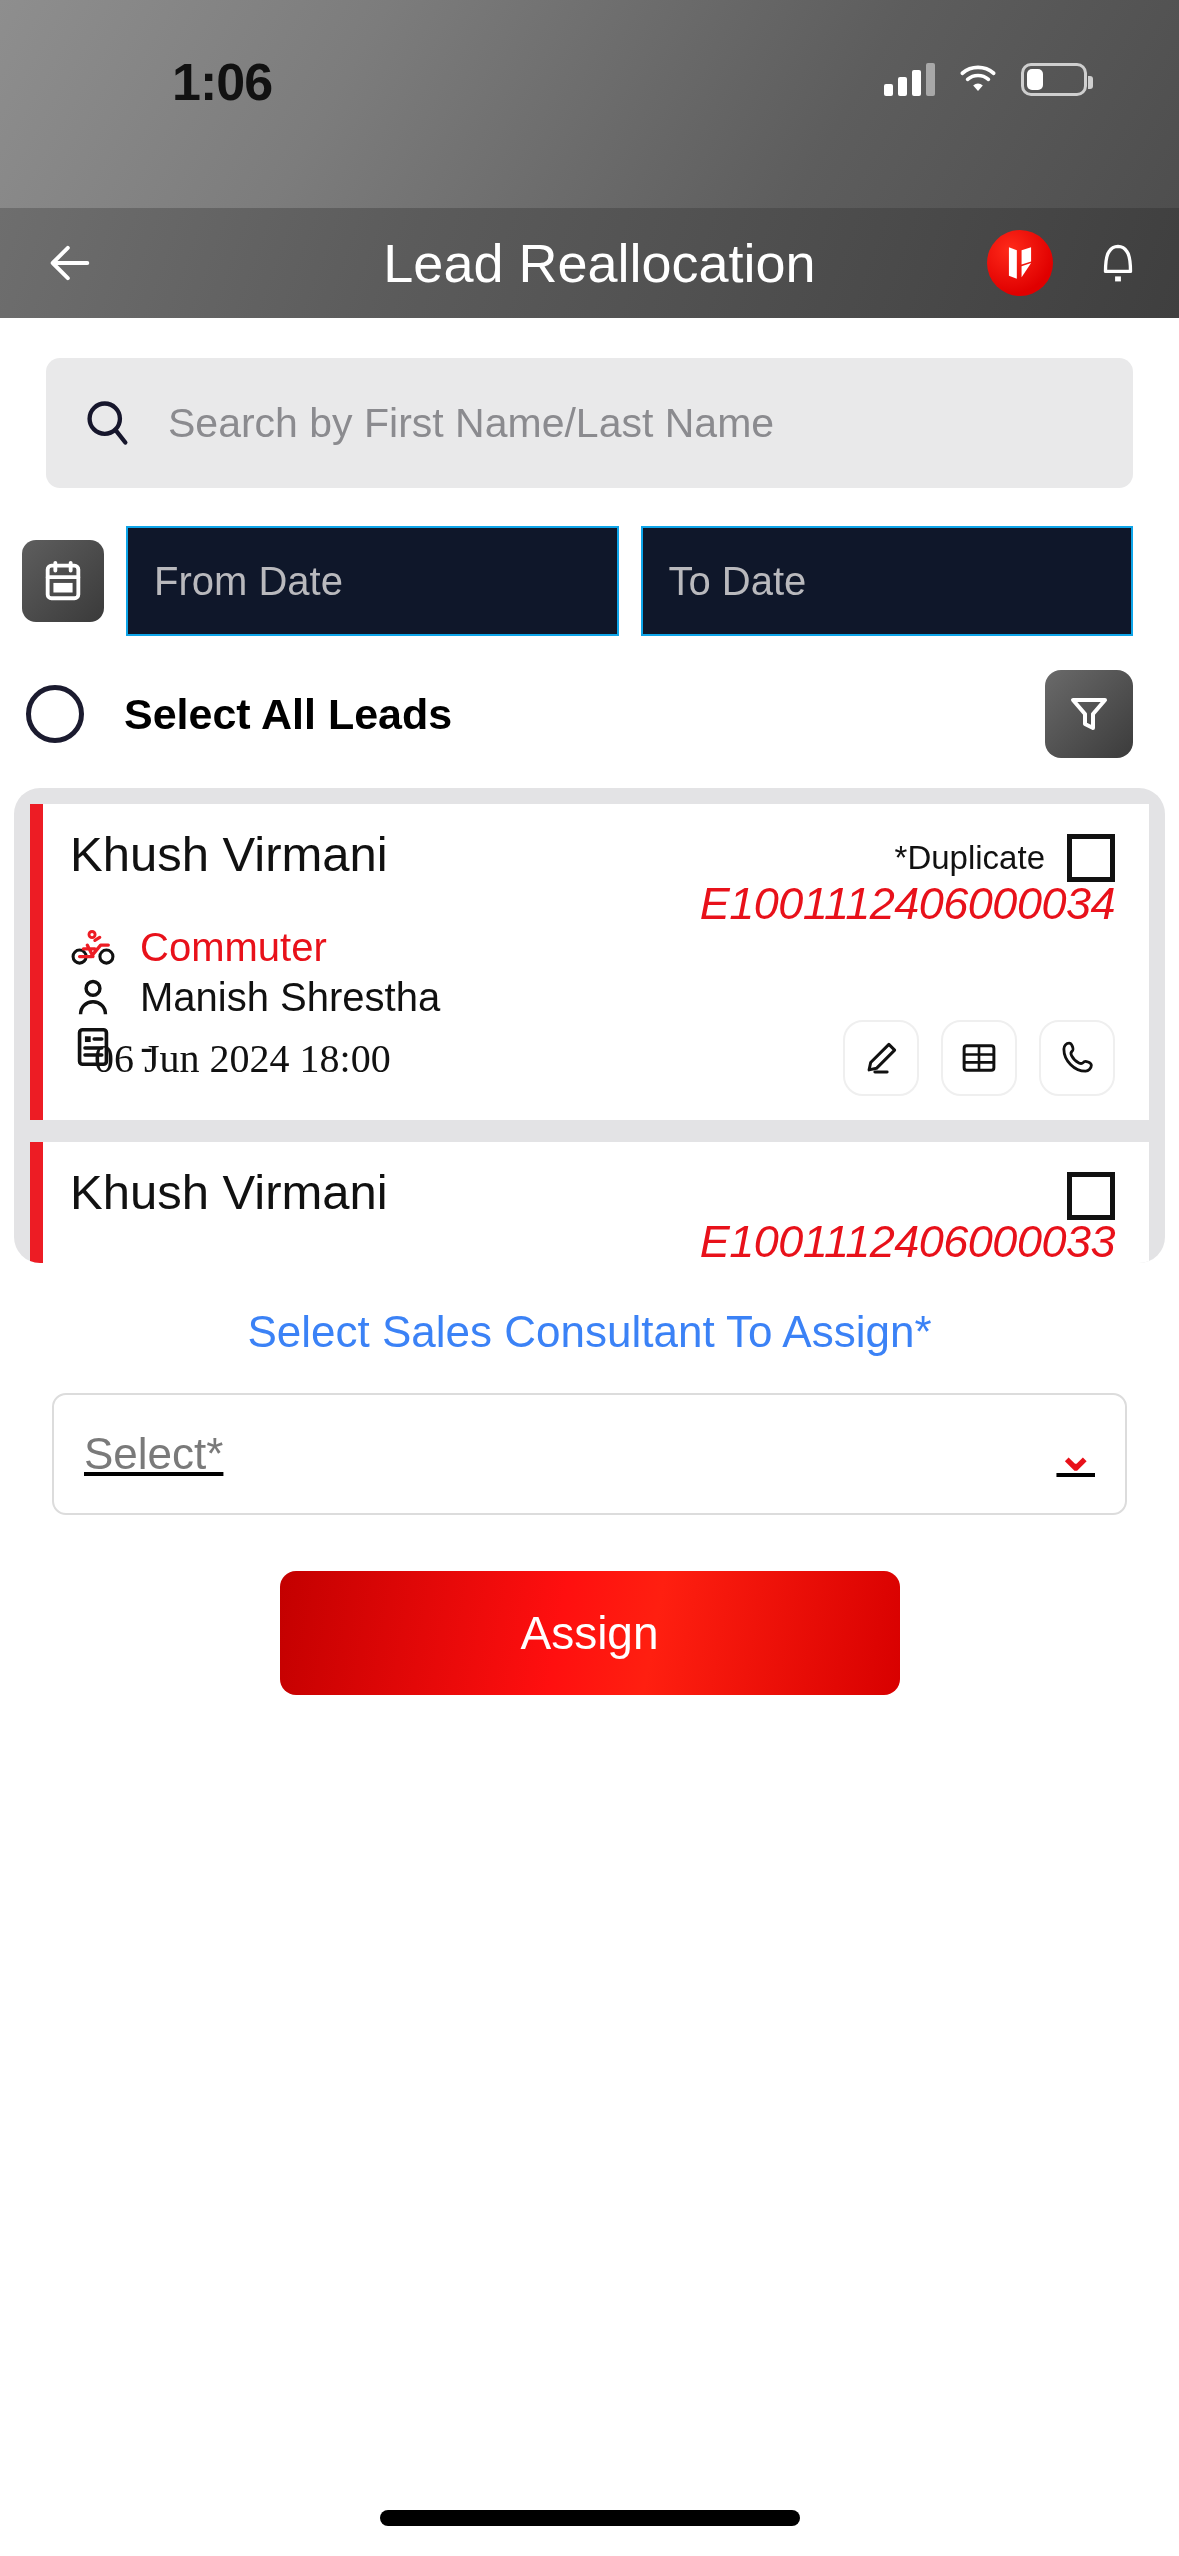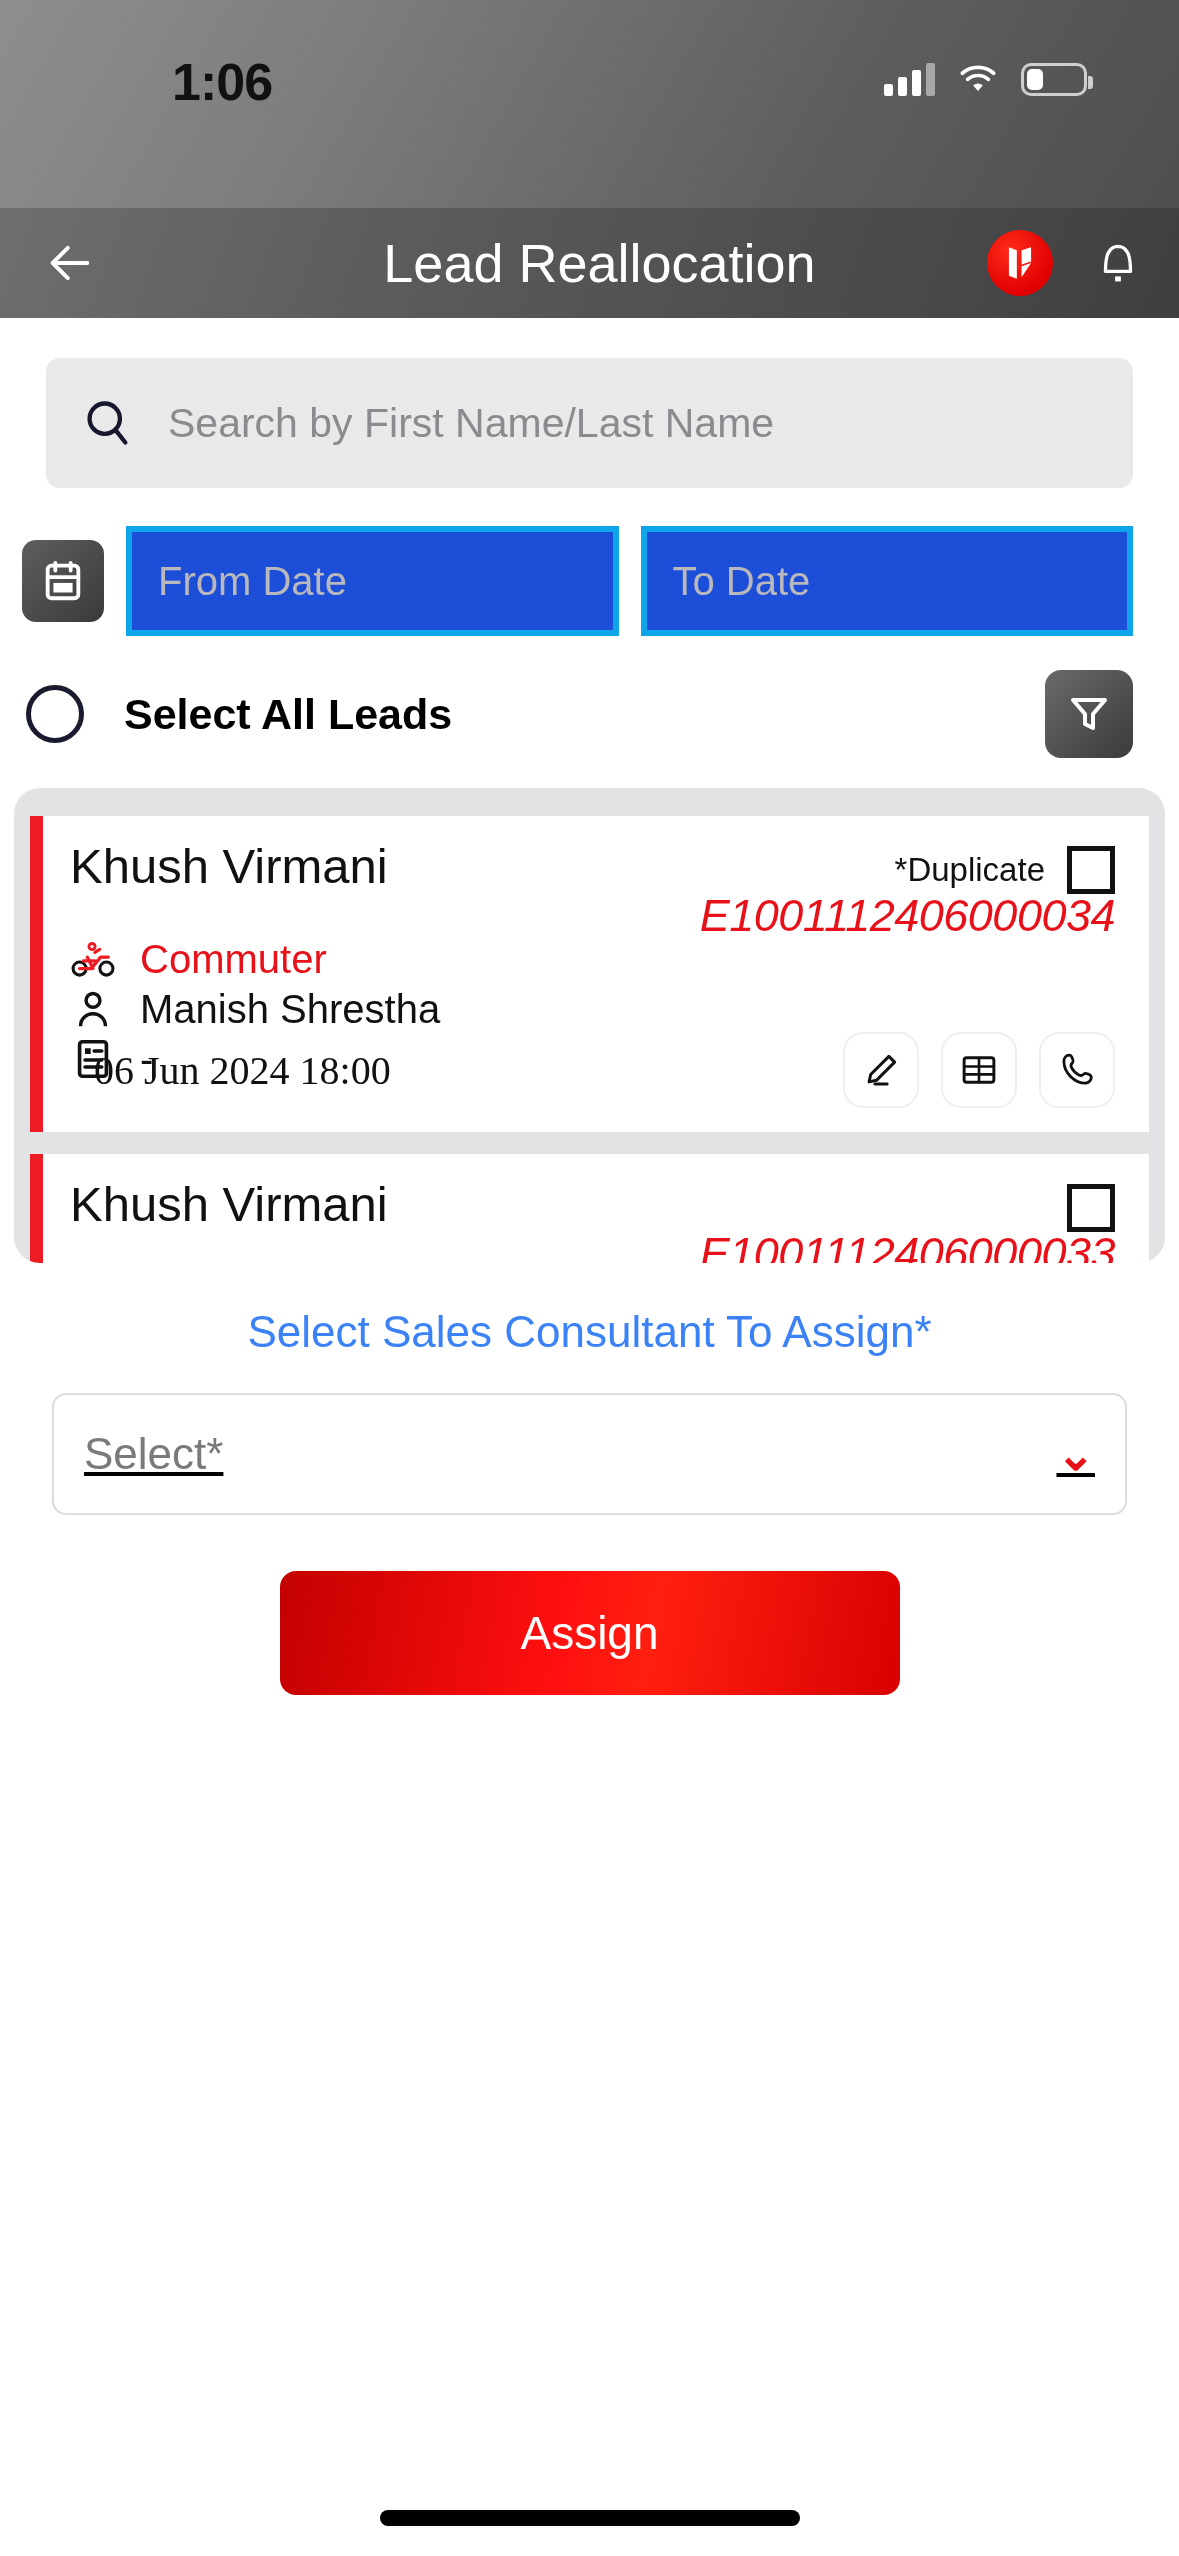--- a/index.html
+++ b/index.html
@@ -80,21 +80,21 @@
     display:flex; align-items:center; gap:22px;
     padding:38px 46px 0 22px;
   }
   .cal-btn {
     width:82px; height:82px; flex:none; border-radius:14px;
     background:linear-gradient(135deg,#5e5e5e,#3a3a3a);
     display:flex; align-items:center; justify-content:center;
   }
   .cal-btn svg { width:46px; height:46px; }
   .date-field {
-    flex:1; height:110px; border:6px solid #0ea5e9; background:#1d4ed8;
+    flex:1; height:110px; border:2px solid #0ea5e9; background:#0f172a;
     display:flex; align-items:center; padding:0 26px;
     font-size:40px; color:#b9b9bd;
   }
 
   
   .selall-row {
     display:flex; align-items:center;
     padding:34px 46px 0 26px;
     font-weight:bold;
   }
@@ -110,21 +110,21 @@
   }
   .filter-btn svg { width:48px; height:48px; }
 
   
   .list-container {
     margin:30px 14px 0 14px;
     background:#e3e3e5; border-radius:26px;
     padding:16px 0 0 0; height:475px; overflow:hidden;
   }
   .lead-card {
-    position:relative; background:#fff; margin:12px 16px 22px 16px;
+    position:relative; background:#fff; margin:0 16px 22px 16px;
     padding:24px 34px 24px 40px; min-height:265px;
   }
   .lead-card .stripe {
     position:absolute; left:0; top:0; bottom:0; width:13px;
   }
   .card-top { display:flex; align-items:flex-start; }
   .lead-name { font-size:49px; color:#111; font-weight:400; line-height:1.1; }
   .card-top-right { margin-left:auto; display:flex; align-items:center; gap:22px; padding-top:6px; }
   .dup-tag { font-size:33px; color:#111; }
   .chk { width:48px; height:48px; border:5px solid #111; background:#fff; flex:none; }

